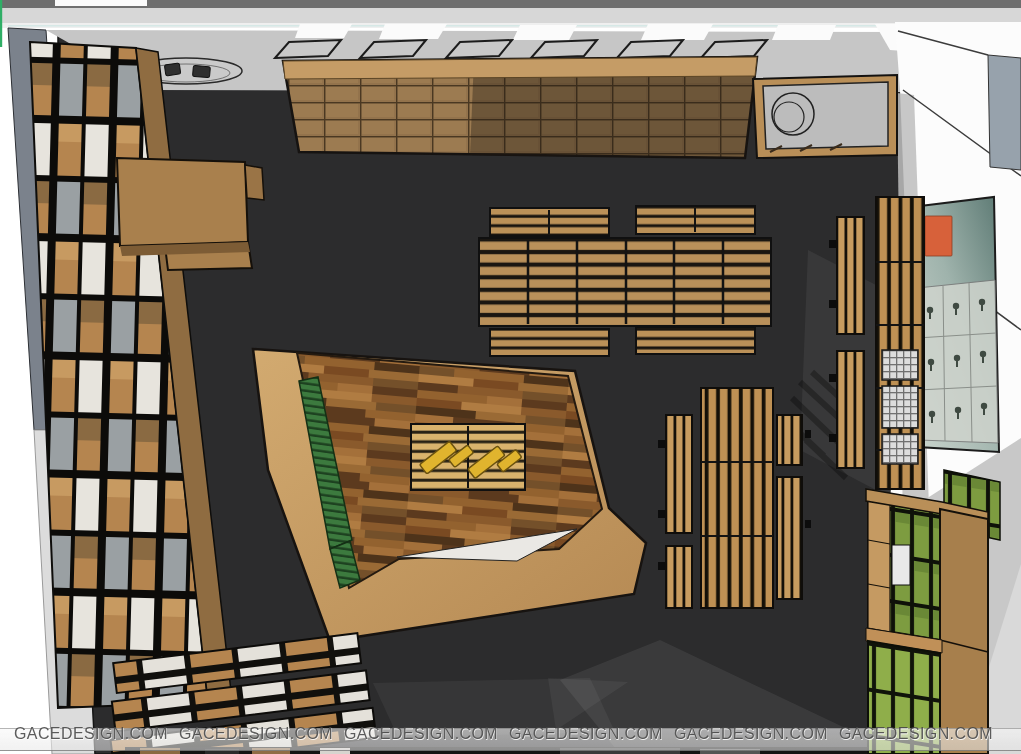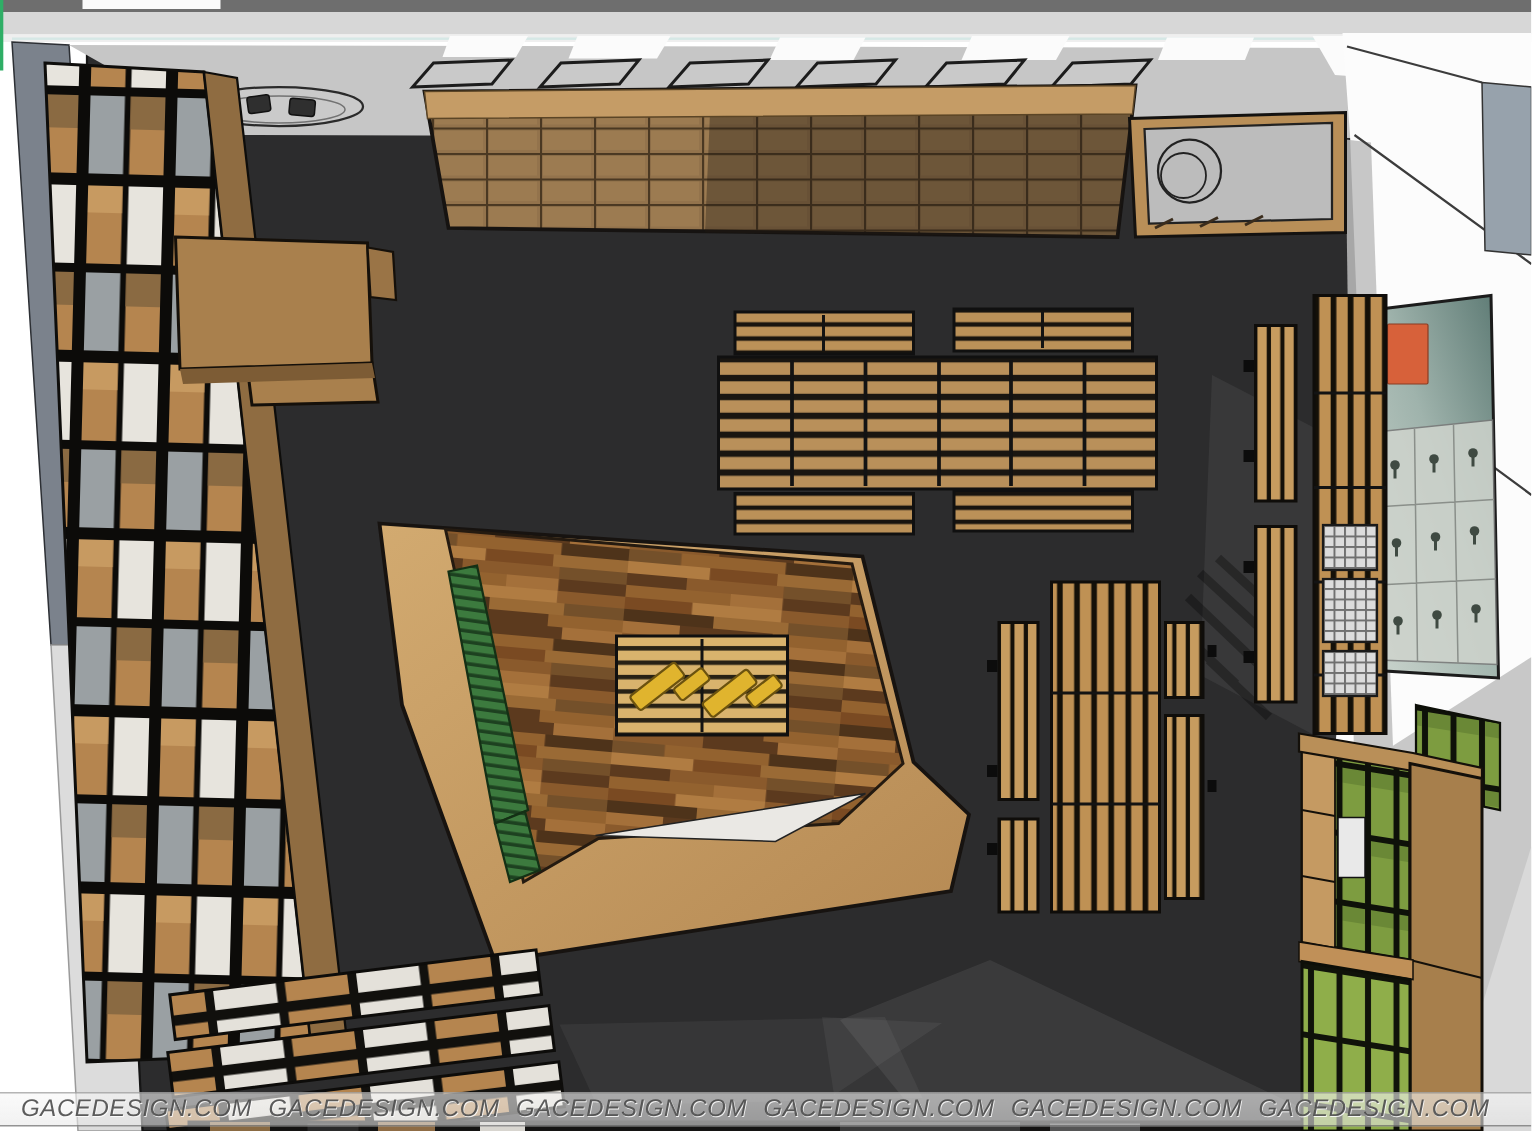--- a/index.html
+++ b/index.html
@@ -3,22 +3,22 @@
 <meta charset="utf-8">
 <style>
   html,body{margin:0;padding:0;background:#ffffff;}
   #stage{position:relative;width:1021px;height:754px;overflow:hidden;background:#ffffff;
          font-family:"Liberation Sans", sans-serif;}
   #scene{position:absolute;left:0;top:0;}
   .watermark{position:absolute;left:0;top:728px;width:1021px;height:23px;
     background:linear-gradient(rgba(248,248,248,.60),rgba(232,232,232,.58));
     border-top:1px solid rgba(130,130,130,.55);
     border-bottom:1px solid rgba(80,80,80,.6);
-    display:flex;align-items:flex-end;justify-content:space-between;
-    padding:0 28px 1px 14px;box-sizing:border-box;z-index:5;font-style:italic;}
+    display:flex;align-items:center;justify-content:space-between;
+    padding:0 28px 12px 14px;box-sizing:border-box;z-index:5;}
   .watermark span{font-size:16px;letter-spacing:.4px;color:rgba(70,70,70,.88);
     white-space:nowrap;text-shadow:.5px .5px 0 rgba(255,255,255,.85);}
 </style>
 </head>
 <body>
 
 <div id="stage">
 <svg id="scene" width="1021" height="754" viewBox="0 0 1021 754" xmlns="http://www.w3.org/2000/svg">
   <defs>
     <pattern id="cubby" patternUnits="userSpaceOnUse" width="58" height="118" patternTransform="rotate(1.5)">

